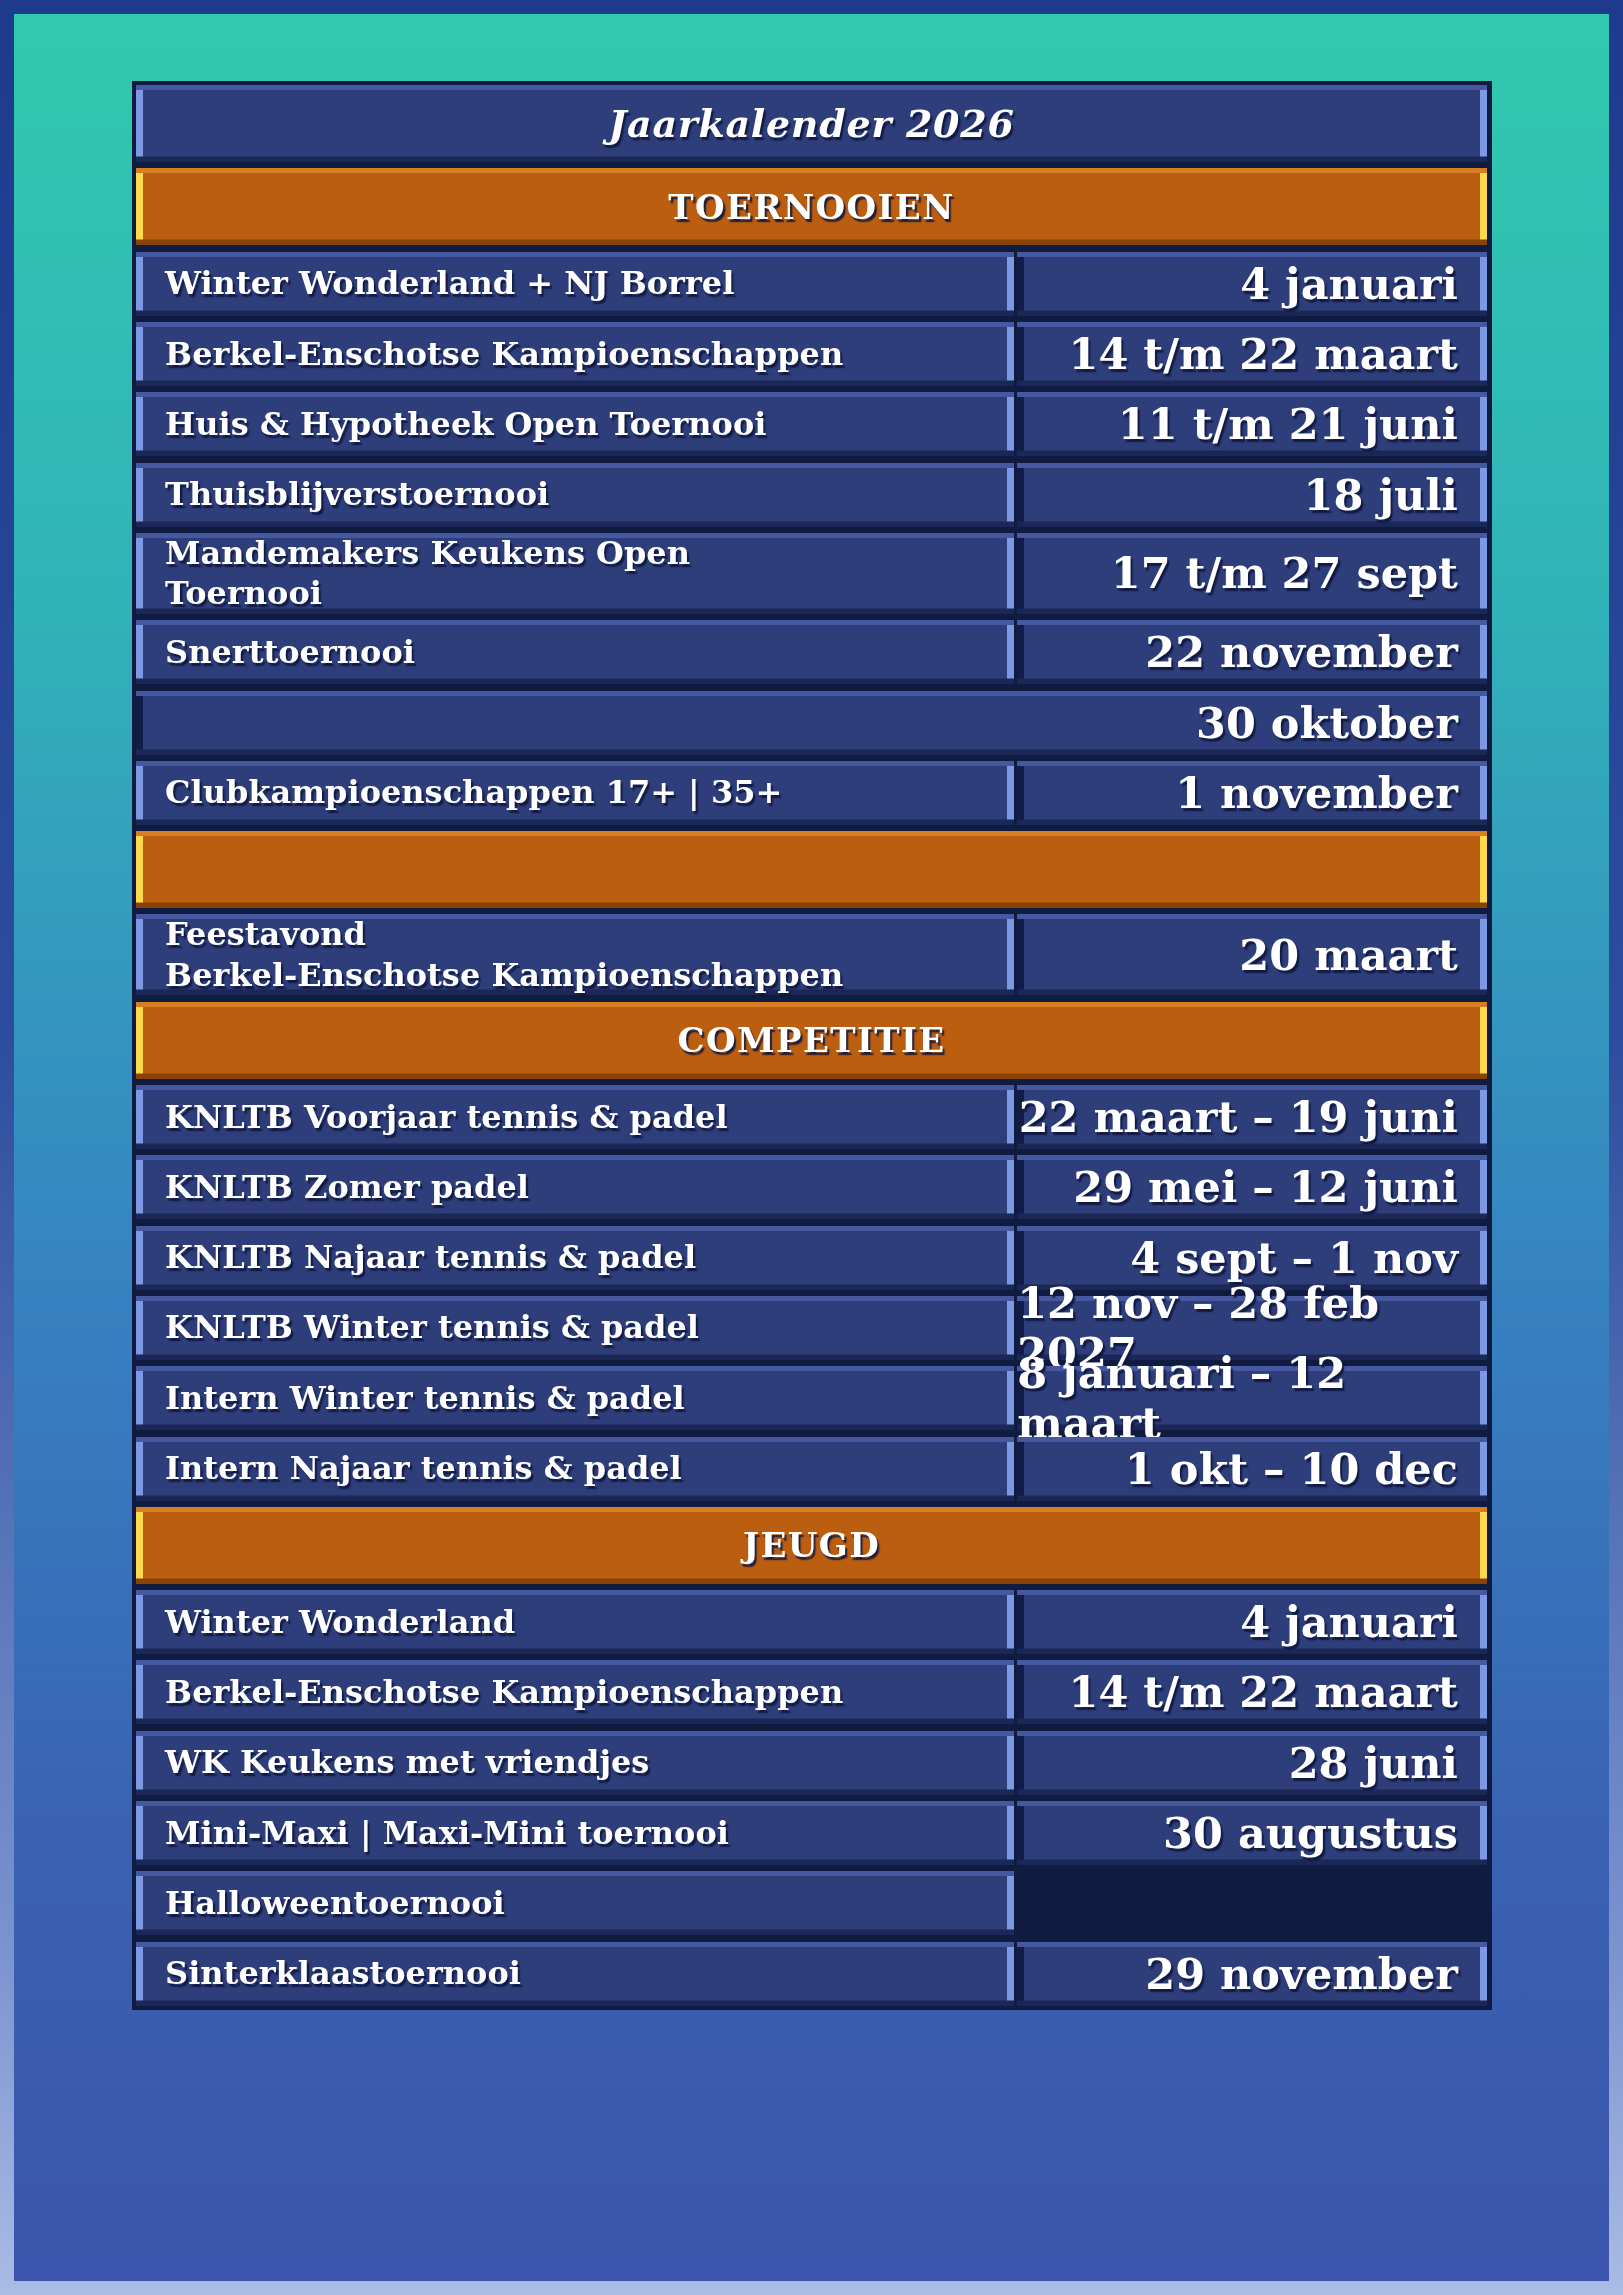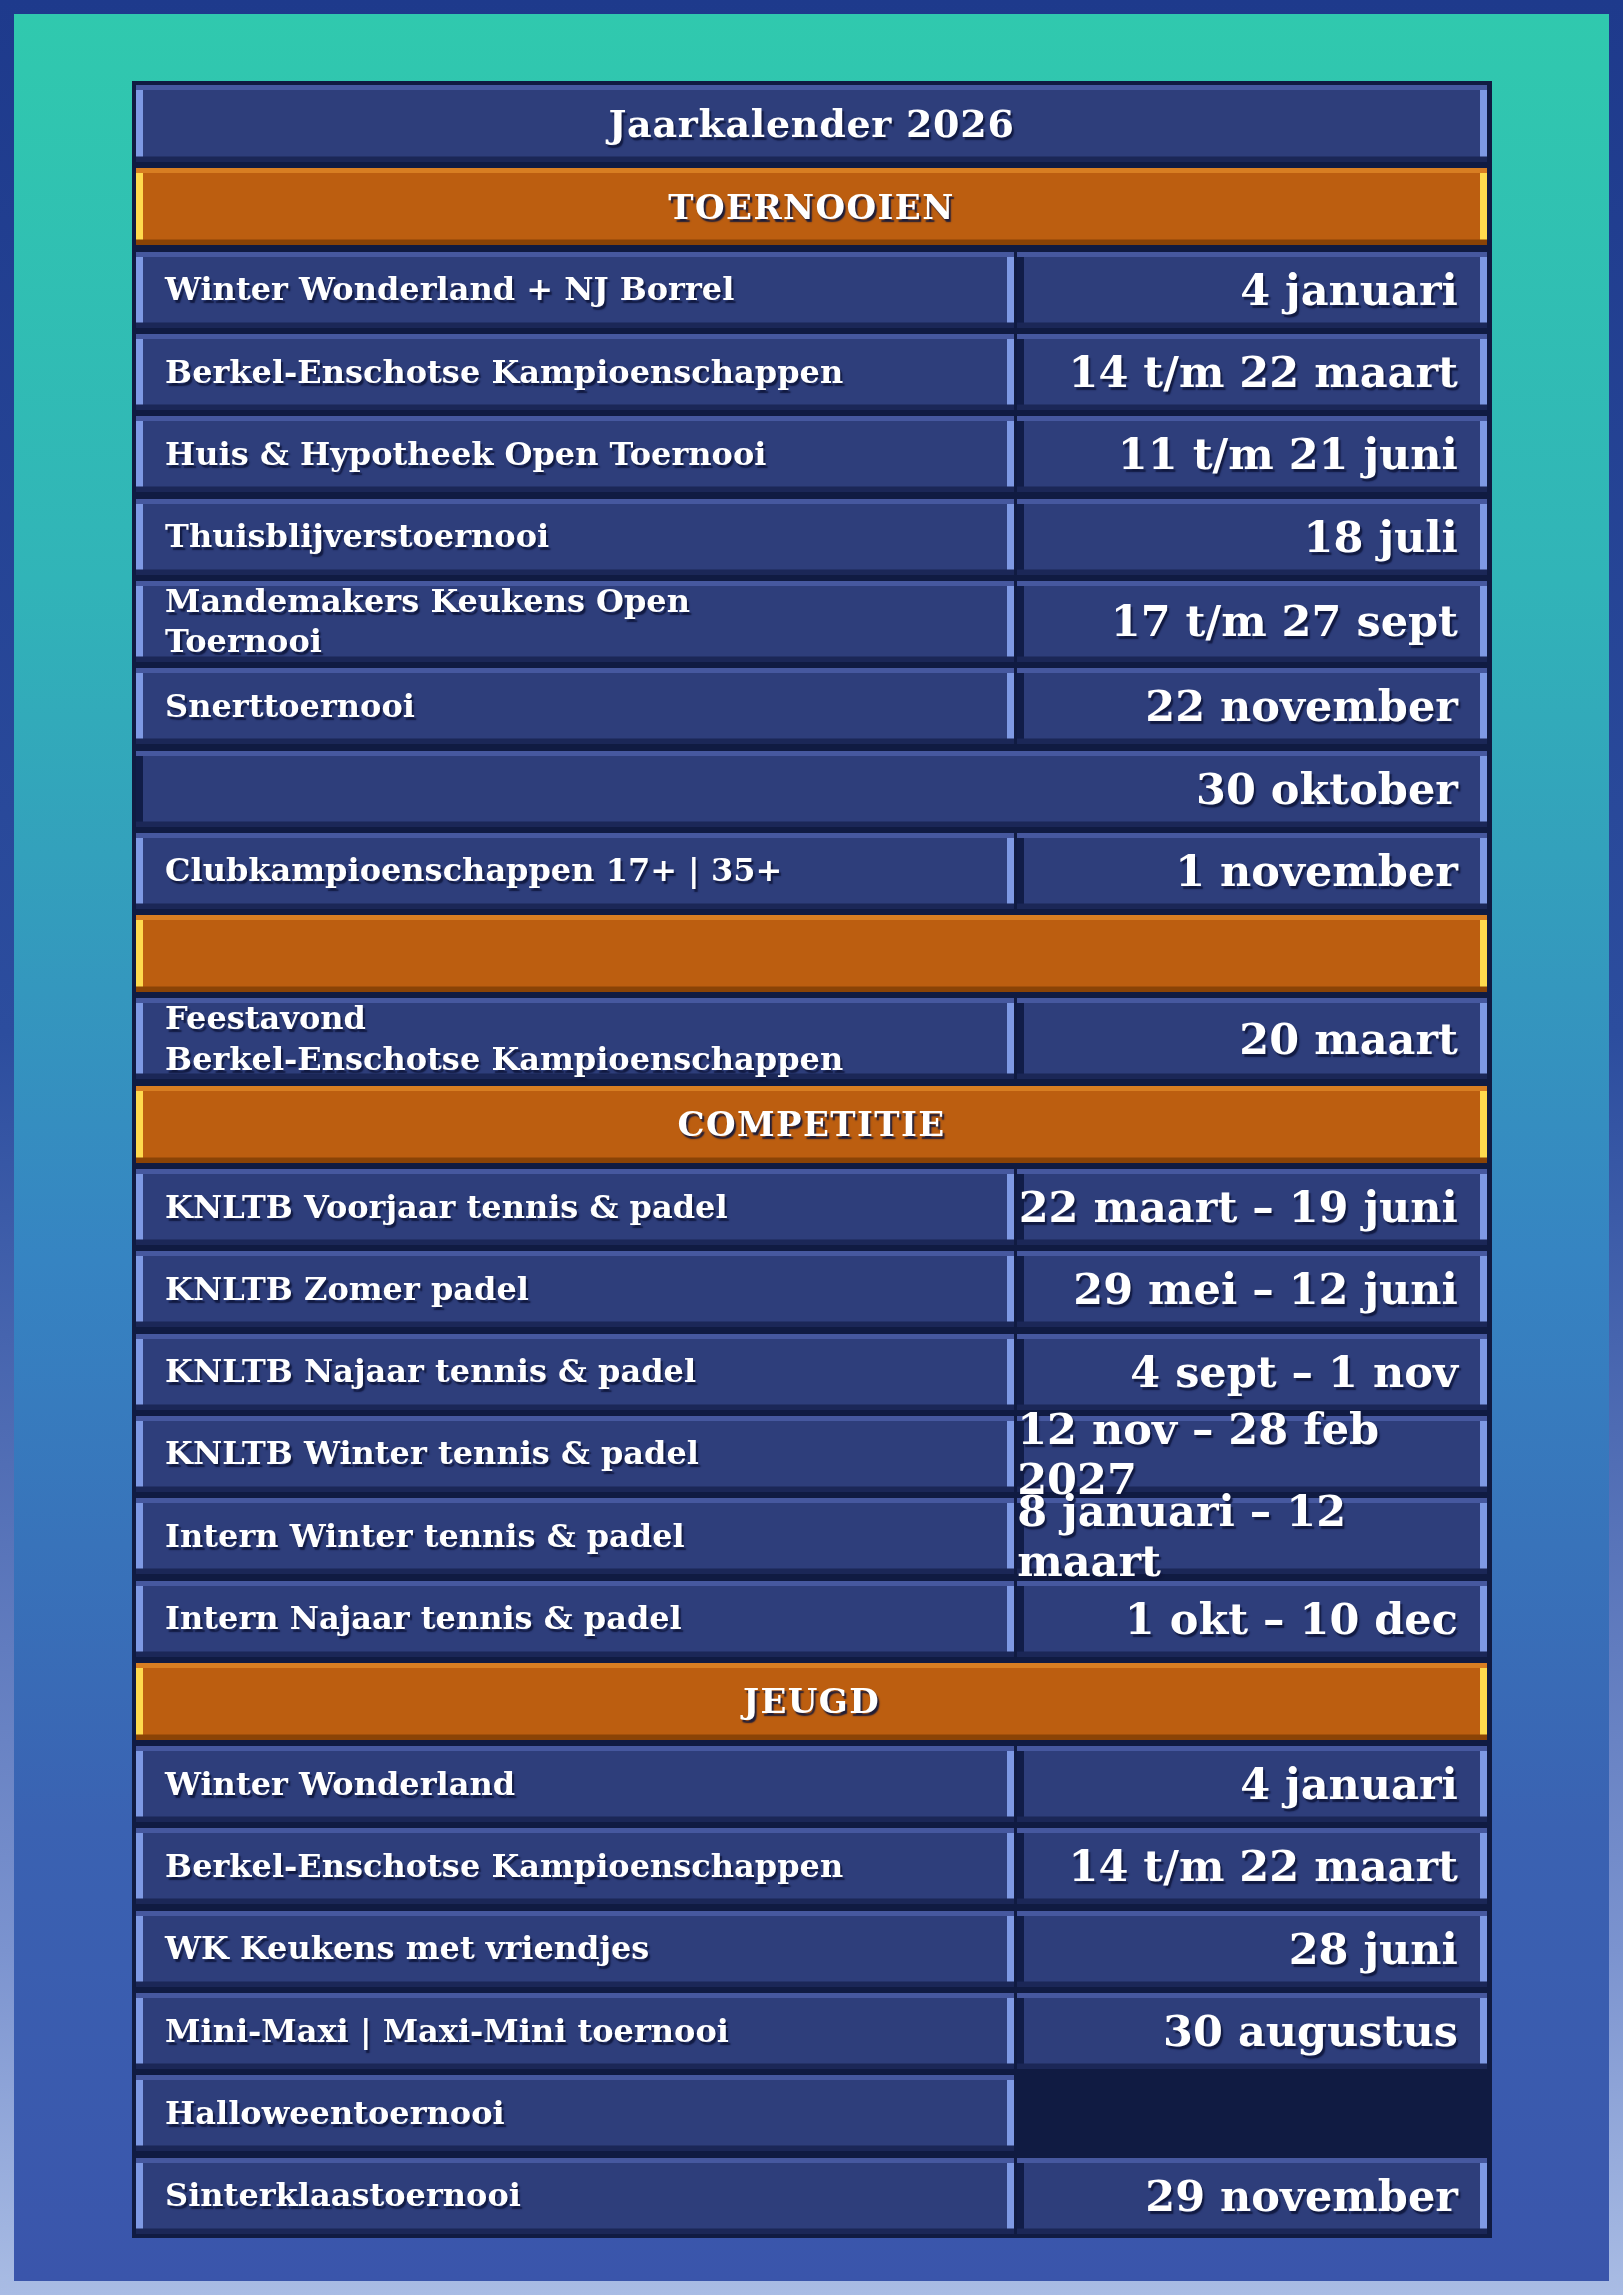--- a/index.html
+++ b/index.html
@@ -23,30 +23,30 @@
     display:flex;flex-direction:column;gap:6.3px;
   }
   .cell{
     background:#2e3e7b;color:#ffffff;box-sizing:border-box;
     box-shadow: inset 0 4.9px 0 #46589f, inset 0 -5.6px 0 #1b2757,
                 inset 7px 0 0 #7e99e4, inset -7px 0 0 #7e99e4;
     text-shadow:2.1px 2.8px 1.4px rgba(14,22,60,0.9);
   }
   .titlebar{
     height:77px;display:flex;align-items:center;justify-content:center;
-    font-size:38px;letter-spacing:0.7px;
+    font-size:38px;letter-spacing:0.7px;font-style:italic;
   }
   .sectionbar{
     height:77px;display:flex;align-items:center;justify-content:center;
     font-size:34px;letter-spacing:1.4px;
     background:#bc5e10;
     box-shadow: inset 0 4.9px 0 #d87e22, inset 0 -5.6px 0 #8a4306,
                 inset 7px 0 0 #ffda4d, inset -7px 0 0 #ffda4d;
   }
-  .row{display:flex;gap:3.5px;height:76px;}
+  .row{display:flex;gap:3.5px;height:64px;}
   .row.tall{height:81px;}
   .namecell{
     flex:0 0 878px;display:flex;flex-direction:column;justify-content:center;
     padding-left:29.4px;padding-right:17px;font-size:32px;line-height:1.28;
   }
   .namecell span{display:block;}
   .datecell{
     flex:1;display:flex;align-items:center;justify-content:flex-end;
     padding-right:29.4px;font-size:43px;
     box-shadow: inset 0 4.9px 0 #46589f, inset 0 -5.6px 0 #1b2757,

